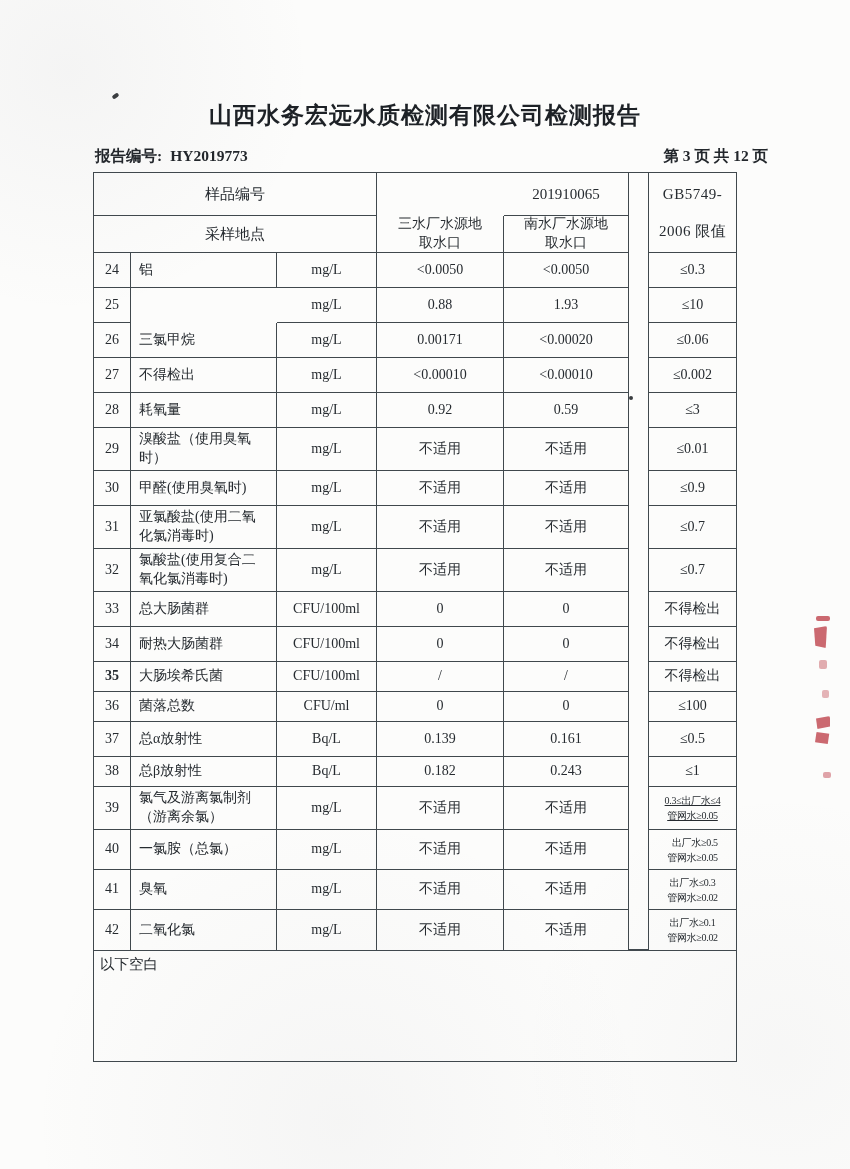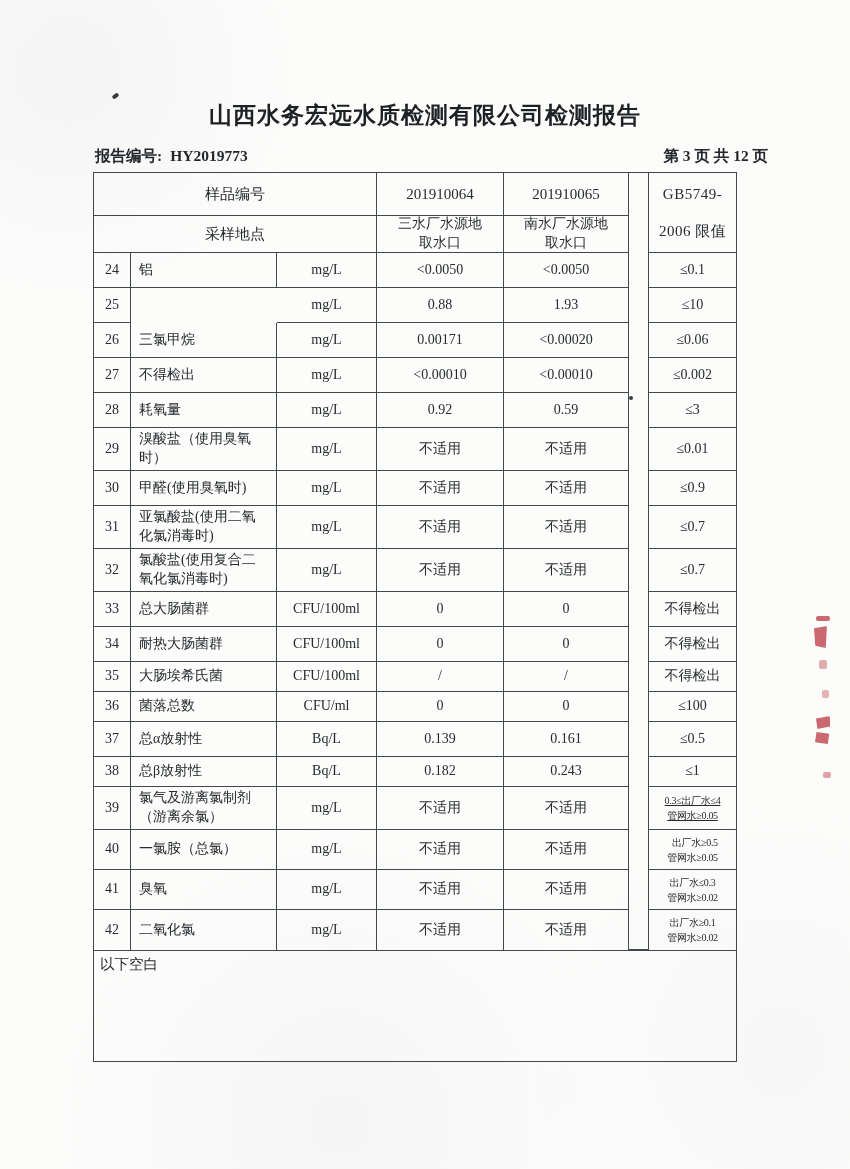--- a/index.html
+++ b/index.html
@@ -105,41 +105,40 @@
     </div>
     <div class="meta-right">第 3 页 共 12 页</div>
   </div>
 
   <div class="tbl">
     <div class="grid" id="grid" style="grid-template-rows: 43px 37px 35px 35px 35px 35px 35px 43px 35px 43px 43px 35px 35px 30px 30px 35px 30px 43px 40px 40px 40px 1fr;">
 
       <div class="cell gapcell"></div>
 
       <div class="cell hdr rb" style="grid-column:1 / span 3;grid-row:1;">样品编号</div>
-      <div class="cell hdr rb" style="grid-column:4;grid-row:1;">201910064</div>
       <div class="cell hdr rb" style="grid-column:5;grid-row:1;">201910065</div>
       <div class="cell limit-hdr lb">
         <div>GB5749-</div>
         <div>2006 限值</div>
       </div>
 
       <div class="cell hdr rb" style="grid-column:1 / span 3;grid-row:2;">采样地点</div>
       <div class="cell rb site" style="grid-column:4;grid-row:2;">
           <span>三水厂水源地取水口</span>
         </div>
       <div class="cell rb site" style="grid-column:5;grid-row:2;">
           <span>南水厂水源地取水口</span>
         </div>
 
       <div class="cell rb" style="grid-area: 3 / 1;">24</div>
         <div class="cell rb name" style="grid-area: 3 / 2;">铝</div>
         <div class="cell rb" style="grid-area: 3 / 3;">mg/L</div>
         <div class="cell rb" style="grid-area: 3 / 4;">&lt;0.0050</div>
         <div class="cell rb" style="grid-area: 3 / 5;">&lt;0.0050</div>
-        <div class="cell lb" style="grid-area: 3 / 7;">≤0.1</div>
+        <div class="cell lb" style="grid-area: 3 / 7;">≤0.3</div>
         <div class="cell rb" style="grid-area: 4 / 1;">25</div>
         <div class="cell rb" style="grid-area: 4 / 3;">mg/L</div>
         <div class="cell rb" style="grid-area: 4 / 4;">0.88</div>
         <div class="cell rb" style="grid-area: 4 / 5;">1.93</div>
         <div class="cell lb" style="grid-area: 4 / 7;">≤10</div>
         <div class="cell rb" style="grid-area: 5 / 1;">26</div>
         <div class="cell rb name" style="grid-area: 5 / 2;">三氯甲烷</div>
         <div class="cell rb" style="grid-area: 5 / 3;">mg/L</div>
         <div class="cell rb" style="grid-area: 5 / 4;">0.00171</div>
         <div class="cell rb" style="grid-area: 5 / 5;">&lt;0.00020</div>
@@ -185,21 +184,21 @@
         <div class="cell rb" style="grid-area: 12 / 3;">CFU/100ml</div>
         <div class="cell rb" style="grid-area: 12 / 4;">0</div>
         <div class="cell rb" style="grid-area: 12 / 5;">0</div>
         <div class="cell lb" style="grid-area: 12 / 7;">不得检出</div>
         <div class="cell rb" style="grid-area: 13 / 1;">34</div>
         <div class="cell rb name" style="grid-area: 13 / 2;">耐热大肠菌群</div>
         <div class="cell rb" style="grid-area: 13 / 3;">CFU/100ml</div>
         <div class="cell rb" style="grid-area: 13 / 4;">0</div>
         <div class="cell rb" style="grid-area: 13 / 5;">0</div>
         <div class="cell lb" style="grid-area: 13 / 7;">不得检出</div>
-        <div class="cell rb" style="grid-area: 14 / 1;">35</div>
+        <div class="cell rb" style="grid-area: 14 / 1; font-weight: bold;">35</div>
         <div class="cell rb name" style="grid-area: 14 / 2;">大肠埃希氏菌</div>
         <div class="cell rb" style="grid-area: 14 / 3;">CFU/100ml</div>
         <div class="cell rb" style="grid-area: 14 / 4;">/</div>
         <div class="cell rb" style="grid-area: 14 / 5;">/</div>
         <div class="cell lb" style="grid-area: 14 / 7;">不得检出</div>
         <div class="cell rb" style="grid-area: 15 / 1;">36</div>
         <div class="cell rb name" style="grid-area: 15 / 2;">菌落总数</div>
         <div class="cell rb" style="grid-area: 15 / 3;">CFU/ml</div>
         <div class="cell rb" style="grid-area: 15 / 4;">0</div>
         <div class="cell rb" style="grid-area: 15 / 5;">0</div>

